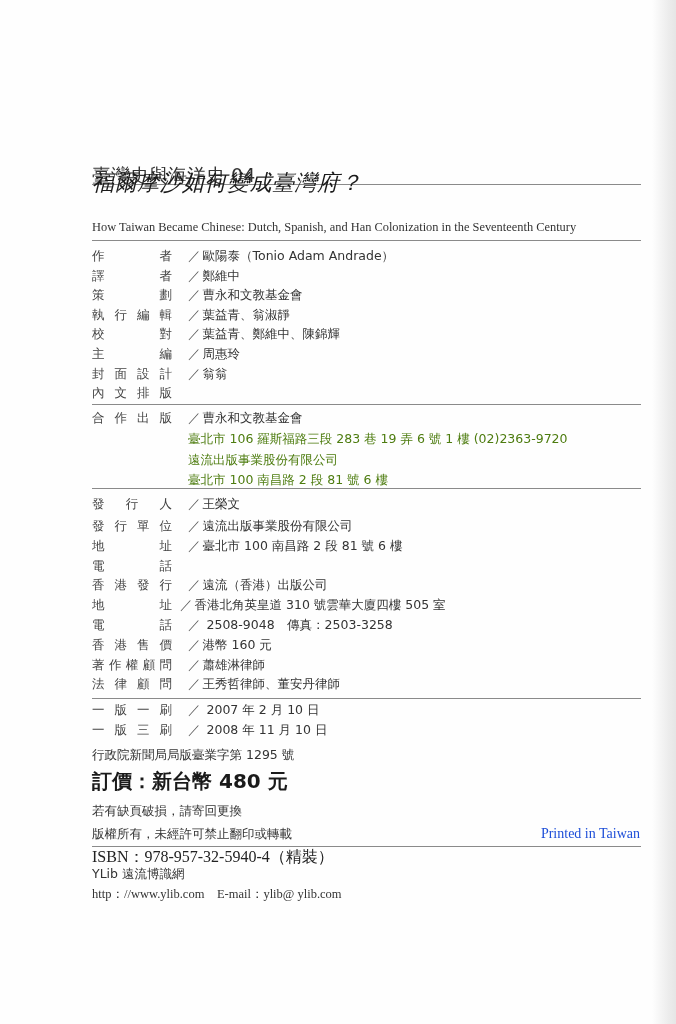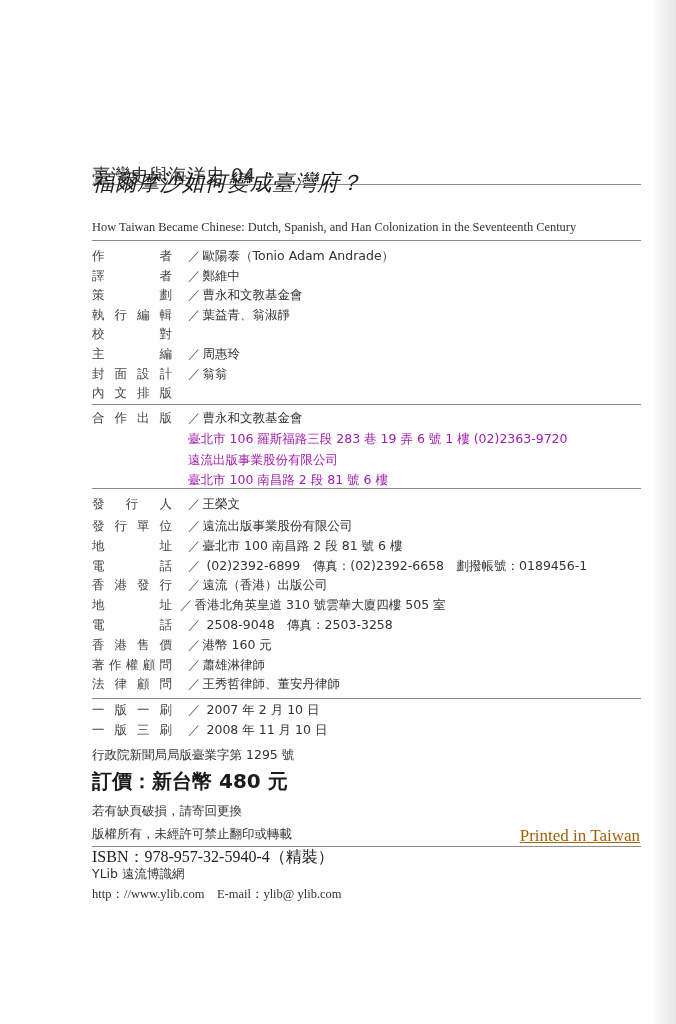--- a/index.html
+++ b/index.html
@@ -15,24 +15,24 @@
     }
     .abs { position: absolute; white-space: nowrap; }
     .rule { position: absolute; left: 92px; width: 549px; height: 1px; background: #8a8a8a; }
     .series { left: 92px; top: 163px; font-family: "DejaVu Sans", sans-serif; font-size: 19px; color: #333; }
     .title-zh { left: 92px; top: 168px; font-family: "DejaVu Serif", serif; font-size: 22px; color: #1a1a1a; letter-spacing: 0.5px; font-style: italic; }
     .title-en { left: 92px; top: 220px; font-size: 12.4px; color: #333; }
     .row { position: absolute; left: 92px; height: 20px; font-size: 13px; line-height: 20px; color: #333; display: flex; }
     .lab { width: 80px; display: flex; justify-content: space-between; font-family: "DejaVu Sans", sans-serif; font-size: 12.5px; color: #444; }
     .val { padding-left: 0; font-family: "DejaVu Sans", sans-serif; font-size: 12.5px; color: #333; }
     .val .slash { color: #555; margin-right: 2px; }
-    .cont { position: absolute; left: 188px; font-family: "DejaVu Sans", sans-serif; font-size: 12.5px; line-height: 20px; color: #a21caf; }
+    .cont { position: absolute; left: 188px; font-family: "DejaVu Sans", sans-serif; font-size: 12.5px; line-height: 20px; color: #4d7c0f; }
     .plain { position: absolute; left: 92px; font-family: "DejaVu Sans", sans-serif; font-size: 12.5px; color: #333; }
     .price { left: 92px; top: 768px; font-family: "DejaVu Sans", sans-serif; font-weight: bold; font-size: 20px; color: #1a1a1a; }
-    .printed { right: 36px; top: 826px; font-size: 17px; color: #a16207; text-decoration: underline; }
+    .printed { right: 36px; top: 826px; font-size: 14px; color: #1d4ed8; }
     .isbn { left: 92px; top: 847px; font-size: 16px; color: #222; }
     .ylib { left: 92px; top: 866px; font-size: 12.5px; color: #333; font-family: "DejaVu Sans", sans-serif; }
     .web { left: 92px; top: 886px; font-size: 12.5px; color: #333; }
   </style>
 </head>
 <body>
 
 <div class="gutter"></div>
 
 <div class="abs series">臺灣史與海洋史 04</div>
@@ -70,20 +70,21 @@
         <span>編</span>
         <span>輯</span>
       </div>
       <div class="val" style="margin-left: 16px;"><span class="slash">／</span><span>葉益青、翁淑靜</span></div>
     </div>
     <div class="row" style="top: 324.4px;">
       <div class="lab">
         <span>校</span>
         <span>對</span>
       </div>
+      <div class="val" style="margin-left: 16px;"><span class="slash">／</span><span>葉益青、鄭維中、陳錦輝</span></div>
     </div>
     <div class="row" style="top: 344px;">
       <div class="lab">
         <span>主</span>
         <span>編</span>
       </div>
       <div class="val" style="margin-left: 16px;"><span class="slash">／</span><span>周惠玲</span></div>
     </div>
     <div class="row" style="top: 363.6px;">
       <div class="lab">
@@ -144,21 +145,20 @@
         <span>地</span>
         <span>址</span>
       </div>
       <div class="val" style="margin-left: 16px;"><span class="slash">／</span><span>臺北市 100 南昌路 2 段 81 號 6 樓</span></div>
     </div>
     <div class="row" style="top: 555.6px;">
       <div class="lab">
         <span>電</span>
         <span>話</span>
       </div>
-      <div class="val" style="margin-left: 16px;"><span class="slash">／</span><span> (02)2392-6899　傳真：(02)2392-6658　劃撥帳號：0189456-1</span></div>
     </div>
     <div class="row" style="top: 575.4px;">
       <div class="lab">
         <span>香</span>
         <span>港</span>
         <span>發</span>
         <span>行</span>
       </div>
       <div class="val" style="margin-left: 16px;"><span class="slash">／</span><span>遠流（香港）出版公司</span></div>
     </div>

